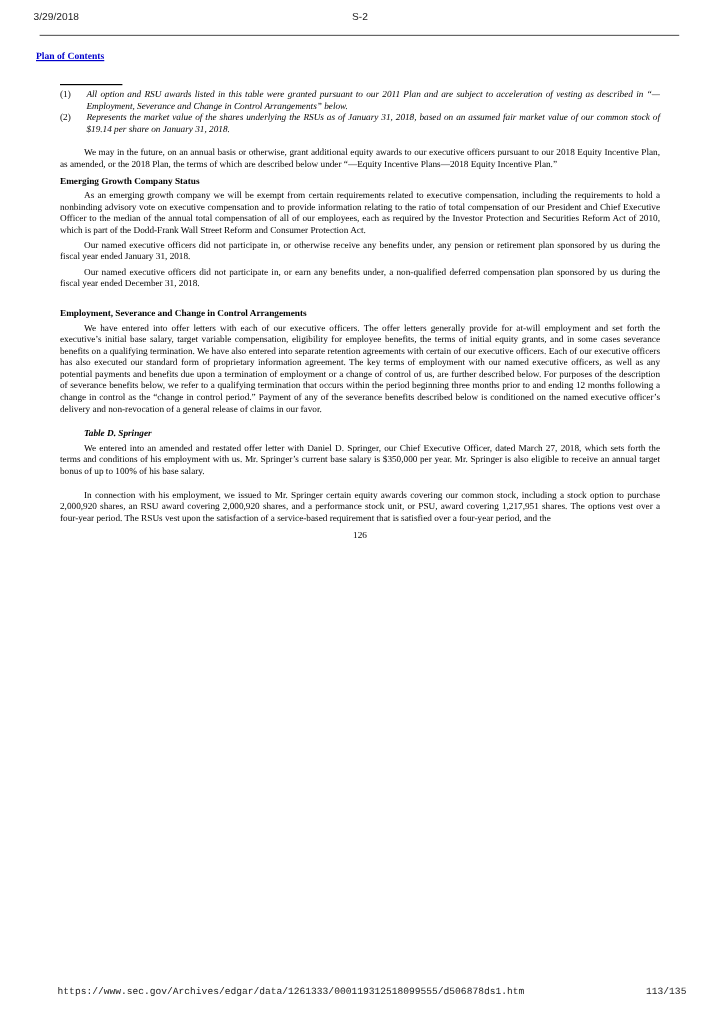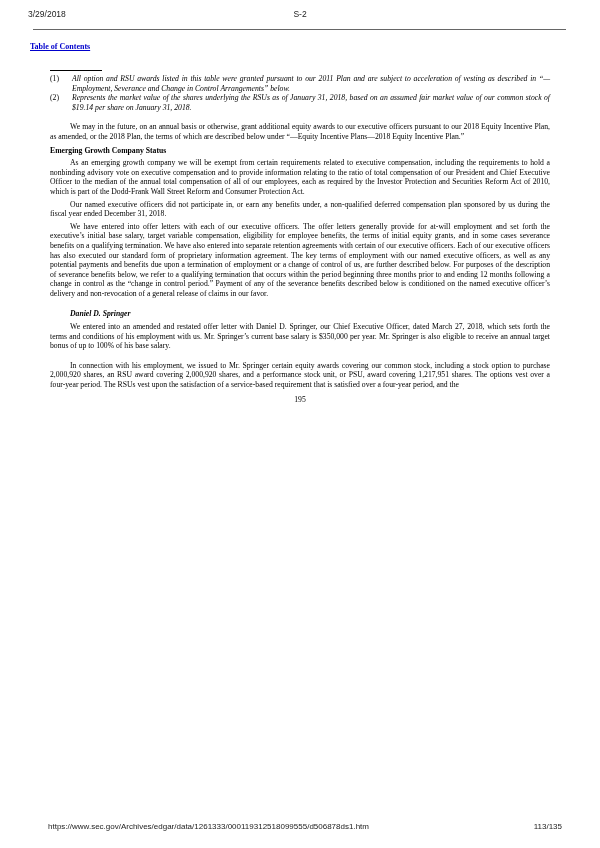--- a/index.html
+++ b/index.html
@@ -65,72 +65,74 @@
     font-size: 7.7px;
     font-weight: bold;
     font-style: italic;
     margin: 11px 0 0 20px;
     text-align: left;
   }
   .page-num { text-align: center; margin-top: 5px; text-indent: 0; }
 
   .print-footer {
     position: absolute;
-    left: 28px; right: 38px; bottom: 17px;
-    font-family: Liberation Sans, sans-serif;
+    left: 28px; right: 28px; bottom: 17px;
+    font-family: Liberation Mono, monospace;
     font-size: 8px;
     color: #222;
     display: flex;
     justify-content: space-between;
     padding-left: 20px;
   }
 </style>
 </head>
 <body>
 
 <div class="page">
 
   <div class="print-header">
     <span class="date">3/29/2018</span>
     <span class="doc">S-2</span>
   </div>
   <div class="header-rule"></div>
 
   <div class="toc">
-    <a>Table of Contents</a>
+    <a>Plan of Contents</a>
   </div>
 
   <div class="doc-body">
 
     <div class="fn-rule"></div>
 
     <div class="footnote">
       <span class="fn-marker">(1)</span>
       <span class="fn-text">All option and RSU awards listed in this table were granted pursuant to our 2011 Plan and are subject to acceleration of vesting as described in “—Employment, Severance and Change in Control Arrangements” below.</span>
     </div>
     <div class="footnote">
       <span class="fn-marker">(2)</span>
       <span class="fn-text">Represents the market value of the shares underlying the RSUs as of January 31, 2018, based on an assumed fair market value of our common stock of $19.14 per share on January 31, 2018.</span>
     </div>
 
     <p class="para">We may in the future, on an annual basis or otherwise, grant additional equity awards to our executive officers pursuant to our 2018 Equity Incentive Plan, as amended, or the 2018 Plan, the terms of which are described below under “—Equity Incentive Plans—2018 Equity Incentive Plan.”</p>
 
     <div class="heading tight">Emerging Growth Company Status</div>
     <p class="para after-heading">As an emerging growth company we will be exempt from certain requirements related to executive compensation, including the requirements to hold a nonbinding advisory vote on executive compensation and to provide information relating to the ratio of total compensation of our President and Chief Executive Officer to the median of the annual total compensation of all of our employees, each as required by the Investor Protection and Securities Reform Act of 2010, which is part of the Dodd-Frank Wall Street Reform and Consumer Protection Act.</p>
 
+    <p class="para after-heading">Our named executive officers did not participate in, or otherwise receive any benefits under, any pension or retirement plan sponsored by us during the fiscal year ended January 31, 2018.</p>
 
     <p class="para after-heading">Our named executive officers did not participate in, or earn any benefits under, a non-qualified deferred compensation plan sponsored by us during the fiscal year ended December 31, 2018.</p>
 
+    <div class="heading">Employment, Severance and Change in Control Arrangements</div>
     <p class="para after-heading">We have entered into offer letters with each of our executive officers. The offer letters generally provide for at-will employment and set forth the executive’s initial base salary, target variable compensation, eligibility for employee benefits, the terms of initial equity grants, and in some cases severance benefits on a qualifying termination. We have also entered into separate retention agreements with certain of our executive officers. Each of our executive officers has also executed our standard form of proprietary information agreement. The key terms of employment with our named executive officers, as well as any potential payments and benefits due upon a termination of employment or a change of control of us, are further described below. For purposes of the description of severance benefits below, we refer to a qualifying termination that occurs within the period beginning three months prior to and ending 12 months following a change in control as the “change in control period.” Payment of any of the severance benefits described below is conditioned on the named executive officer’s delivery and non-revocation of a general release of claims in our favor.</p>
 
-    <div class="subheading">Daniel D. Springer</div>
+    <div class="subheading">Table D. Springer</div>
     <p class="para after-heading">We entered into an amended and restated offer letter with Daniel D. Springer, our Chief Executive Officer, dated March 27, 2018, which sets forth the terms and conditions of his employment with us. Mr. Springer’s current base salary is $350,000 per year. Mr. Springer is also eligible to receive an annual target bonus of up to 100% of his base salary.</p>
     <p class="para">In connection with his employment, we issued to Mr. Springer certain equity awards covering our common stock, including a stock option to purchase 2,000,920 shares, an RSU award covering 2,000,920 shares, and a performance stock unit, or PSU, award covering 1,217,951 shares. The options vest over a four-year period. The RSUs vest upon the satisfaction of a service-based requirement that is satisfied over a four-year period, and the</p>
 
-    <div class="page-num">195</div>
+    <div class="page-num">126</div>
   </div>
 
   <div class="print-footer">
     <span>https://www.sec.gov/Archives/edgar/data/1261333/000119312518099555/d506878ds1.htm</span>
     <span>113/135</span>
   </div>
 
 </div>
 
 </body></html>

